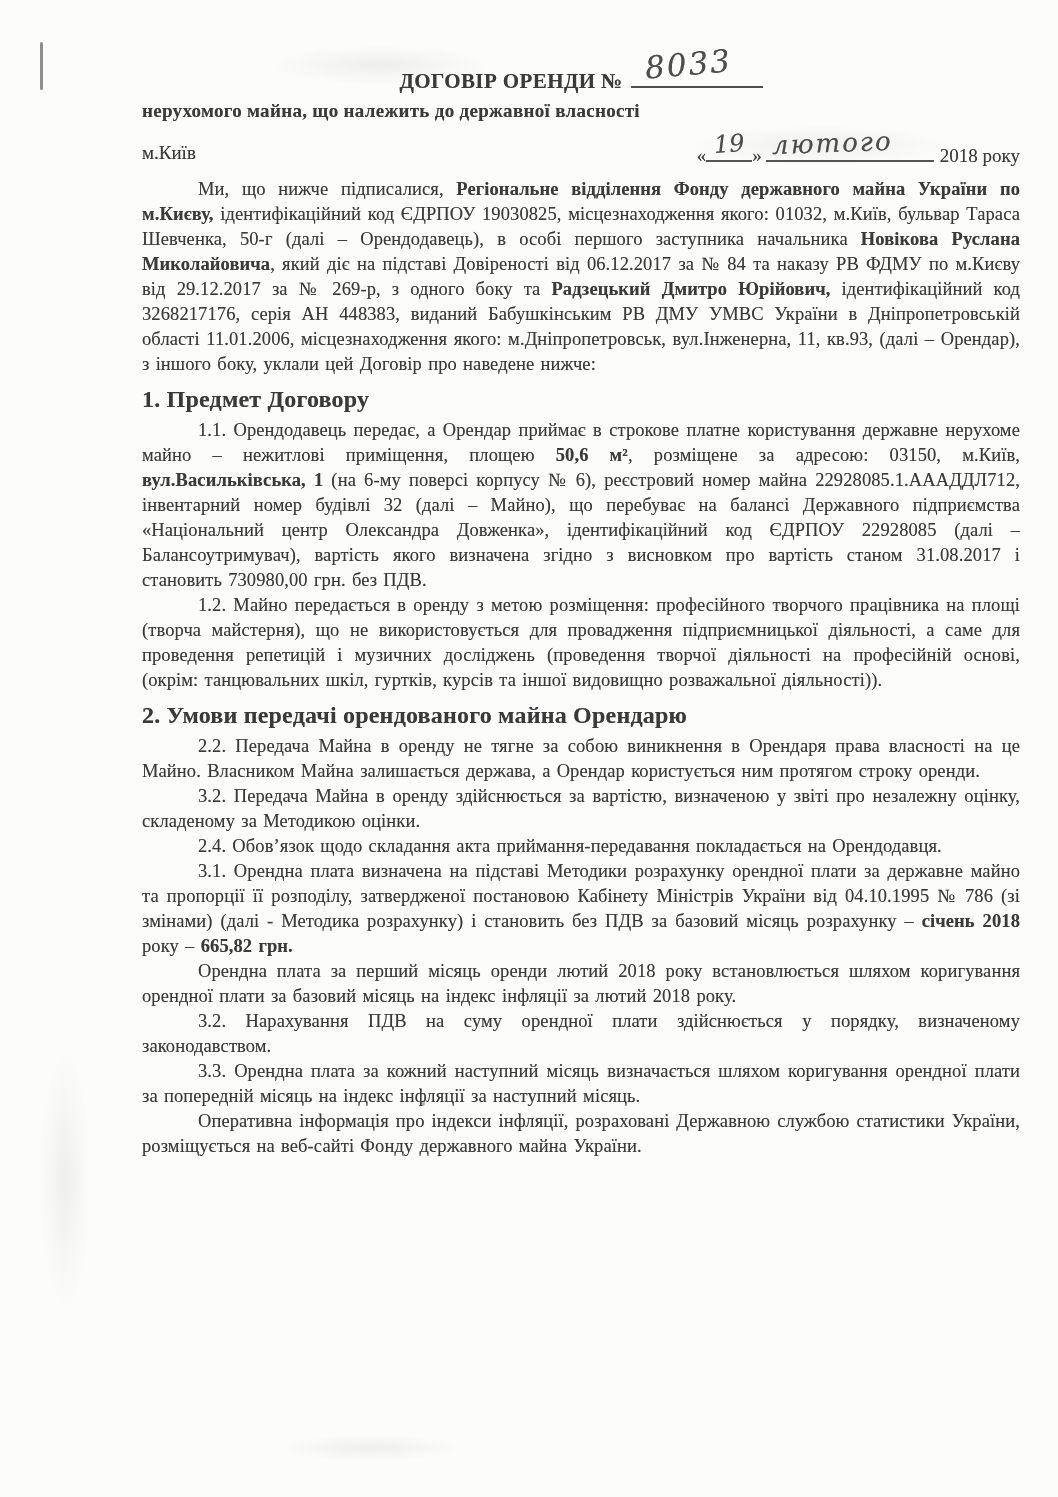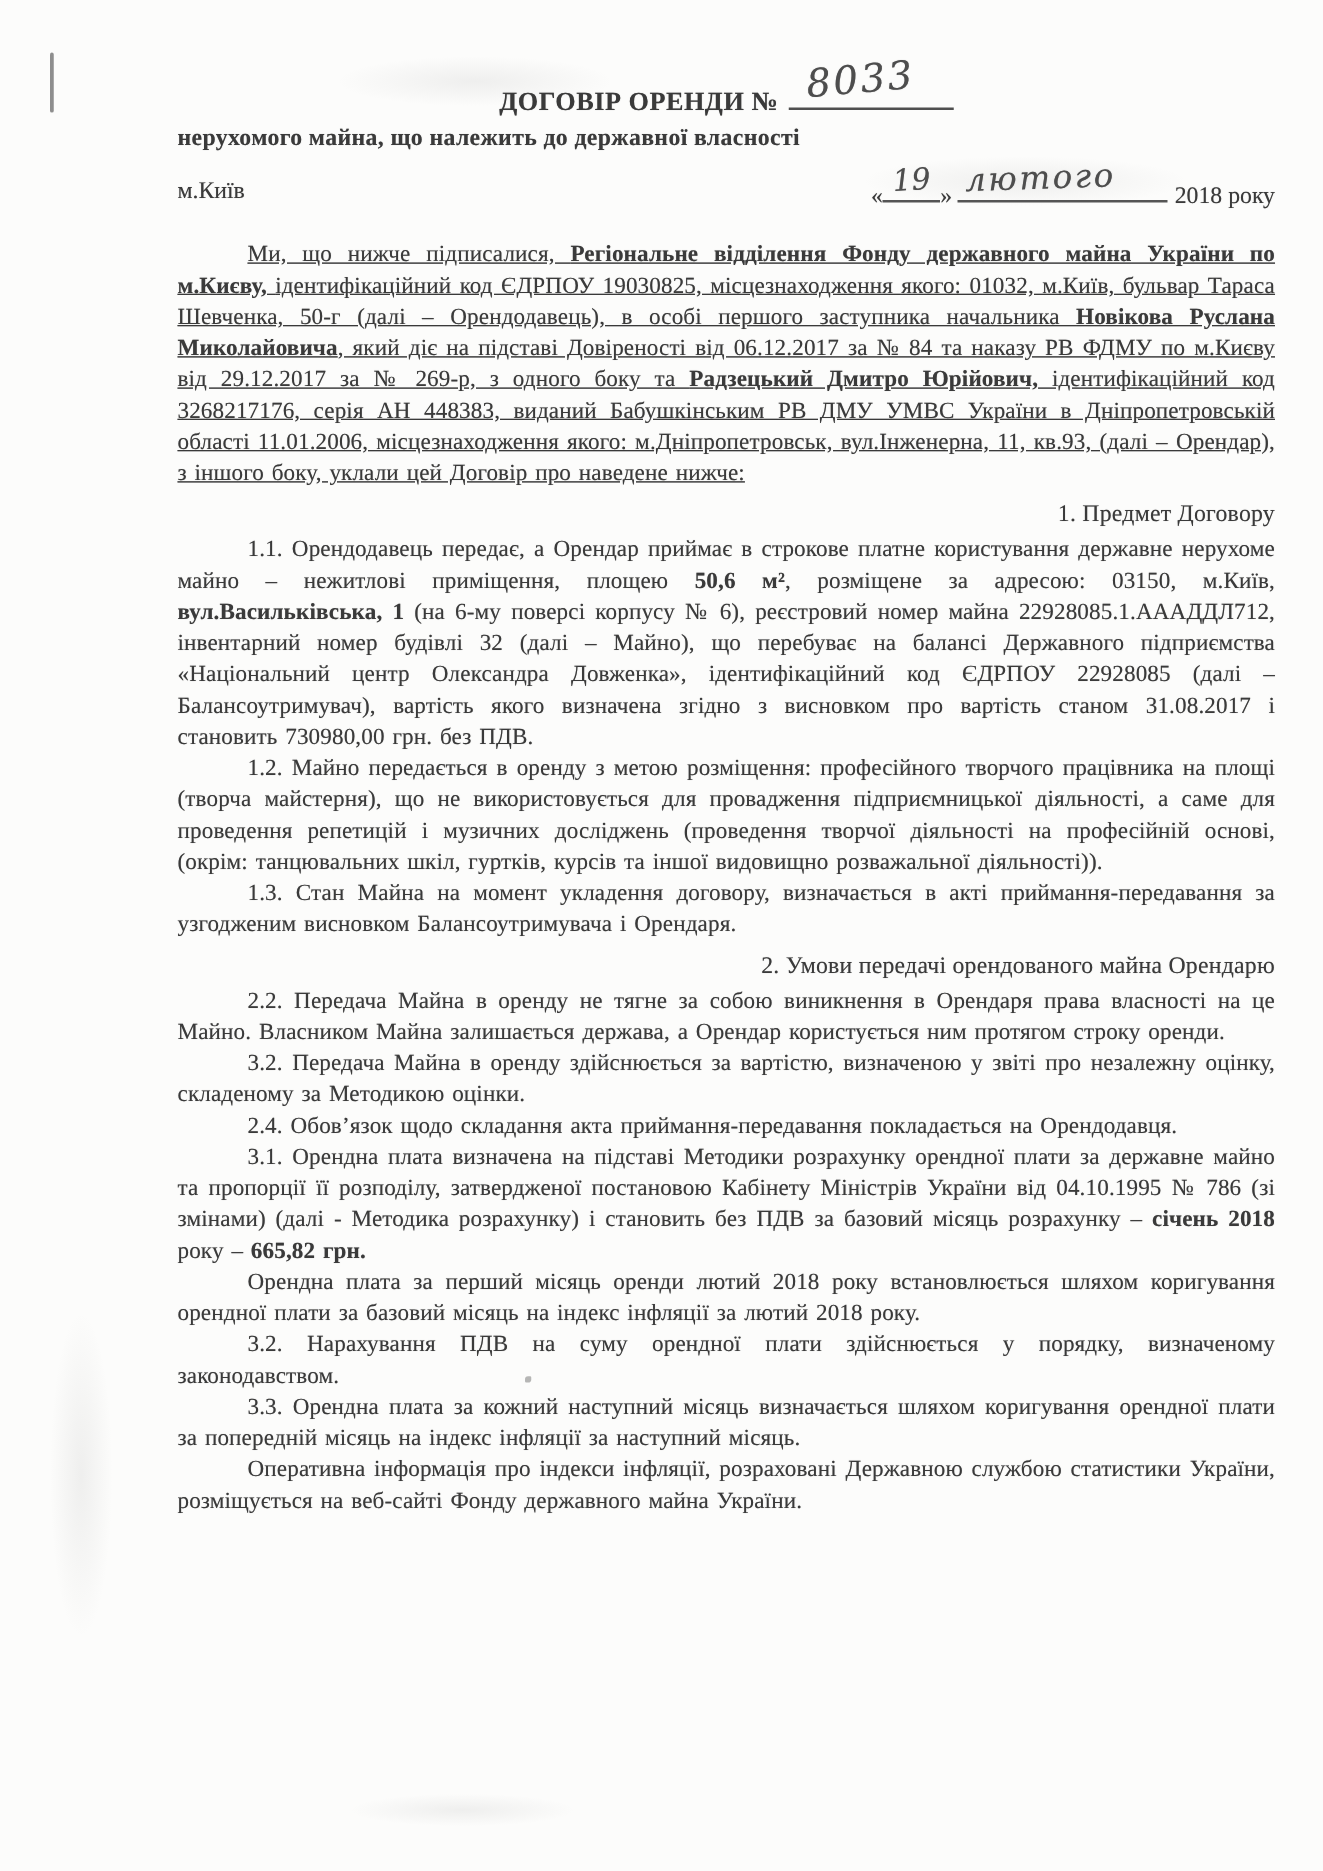--- a/index.html
+++ b/index.html
@@ -56,24 +56,24 @@
   .hand-month {
     position:absolute; left:6px; top:-10px; font-size:26px;
     transform:rotate(-2deg); letter-spacing:2px; white-space:nowrap;
   }
   .para {
     margin:0; text-align:justify; text-indent:56px;
     font-size:18.5px; line-height:25px; word-spacing:1.5px; letter-spacing:0.1px;
   }
   .b { font-weight:bold; }
   .sec-h {
-    text-align:right; font-weight:normal; font-size:19px;
+    text-align:left; font-weight:bold; font-size:24px;
     margin:9px 0 5px 0; letter-spacing:0.2px;
   }
-  .intro-block { margin-top:24px;text-decoration:underline; }
+  .intro-block { margin-top:10px; }
   
   .pen-mark {
     position:absolute; left:40px; top:42px; width:3px; height:48px;
     background:#8e8e8e; border-radius:2px;
   }
   .stray-dot {
     position:absolute; left:420px; top:1101px; width:5px; height:5px;
     background:#7c7c7c; opacity:0.55; border-radius:50% 20% 50% 20%;
   }
   .smudge {
@@ -112,21 +112,20 @@
       </span>
     </div>
 
     <div class="intro-block">
       <p class="para"><span>Ми, що нижче підписалися, </span><span class="b">Регіональне відділення Фонду державного майна України по м.Києву, </span><span>ідентифікаційний код ЄДРПОУ 19030825, місцезнаходження якого: 01032, м.Київ, бульвар Тараса Шевченка, 50-г (далі – Орендодавець), в особі першого заступника начальника </span><span class="b">Новікова Руслана Миколайовича</span><span>, який діє на підставі Довіреності від 06.12.2017 за № 84 та наказу РВ ФДМУ по м.Києву від 29.12.2017 за № 269-р, з одного боку та </span><span class="b">Радзецький Дмитро Юрійович,</span><span> ідентифікаційний код 3268217176, серія АН 448383, виданий Бабушкінським РВ ДМУ УМВС України в Дніпропетровській області 11.01.2006, місцезнаходження якого: м.Дніпропетровськ, вул.Інженерна, 11, кв.93, (далі – Орендар), з іншого боку, уклали цей Договір про наведене нижче:</span></p>
     </div>
 
     <h3 class="sec-h">1. Предмет Договору</h3>
     <p class="para"><span>1.1. Орендодавець передає, а Орендар приймає в строкове платне користування державне нерухоме майно – нежитлові приміщення,  площею </span><span class="b">50,6 м²</span><span>, розміщене за адресою: 03150, м.Київ, </span><span class="b">вул.Васильківська, 1</span><span> (на 6-му поверсі корпусу № 6), реєстровий номер майна 22928085.1.АААДДЛ712, інвентарний номер будівлі 32 (далі – Майно), що перебуває на балансі Державного підприємства «Національний центр Олександра Довженка», ідентифікаційний код ЄДРПОУ 22928085 (далі – Балансоутримувач), вартість якого визначена згідно з висновком про вартість станом 31.08.2017 і становить 730980,00 грн. без ПДВ.</span></p>
     <p class="para"><span>1.2. Майно передається в оренду з метою розміщення: професійного творчого працівника на площі (творча майстерня), що не використовується для провадження підприємницької діяльності, а саме для проведення репетицій і музичних досліджень (проведення творчої діяльності на професійній основі, (окрім: танцювальних шкіл, гуртків, курсів та іншої видовищно розважальної діяльності)).</span></p>
-    <p class="para"><span>1.3. Стан Майна на момент укладення договору, визначається в акті приймання-передавання за узгодженим висновком Балансоутримувача і Орендаря.</span></p>
 
     <h3 class="sec-h">2. Умови передачі орендованого майна Орендарю</h3>
     <p class="para"><span>2.2. Передача Майна в оренду не тягне за собою виникнення в Орендаря права власності на це Майно. Власником Майна залишається держава, а Орендар користується ним протягом строку оренди.</span></p>
     <p class="para"><span>3.2. Передача Майна в оренду здійснюється за вартістю, визначеною у звіті про незалежну оцінку, складеному за Методикою оцінки.</span></p>
     <p class="para"><span>2.4. Обов’язок щодо складання акта приймання-передавання покладається на Орендодавця.</span></p>
 
     <p class="para"><span>3.1. Орендна плата визначена на підставі Методики розрахунку орендної плати за державне майно та пропорції її розподілу, затвердженої постановою Кабінету Міністрів України від 04.10.1995 № 786 (зі змінами) (далі - Методика розрахунку) і становить без ПДВ за базовий місяць розрахунку  – </span><span class="b">січень 2018</span><span> року  –  </span><span class="b">665,82 грн.</span></p>
     <p class="para"><span>Орендна плата за перший місяць оренди лютий 2018 року встановлюється шляхом коригування орендної плати за базовий місяць на індекс інфляції за лютий 2018 року.</span></p>
     <p class="para"><span>3.2. Нарахування ПДВ на суму орендної плати здійснюється у порядку, визначеному законодавством.</span></p>
     <p class="para"><span>3.3. Орендна плата за кожний наступний місяць визначається шляхом коригування орендної плати за попередній місяць на індекс інфляції за наступний місяць.</span></p>

